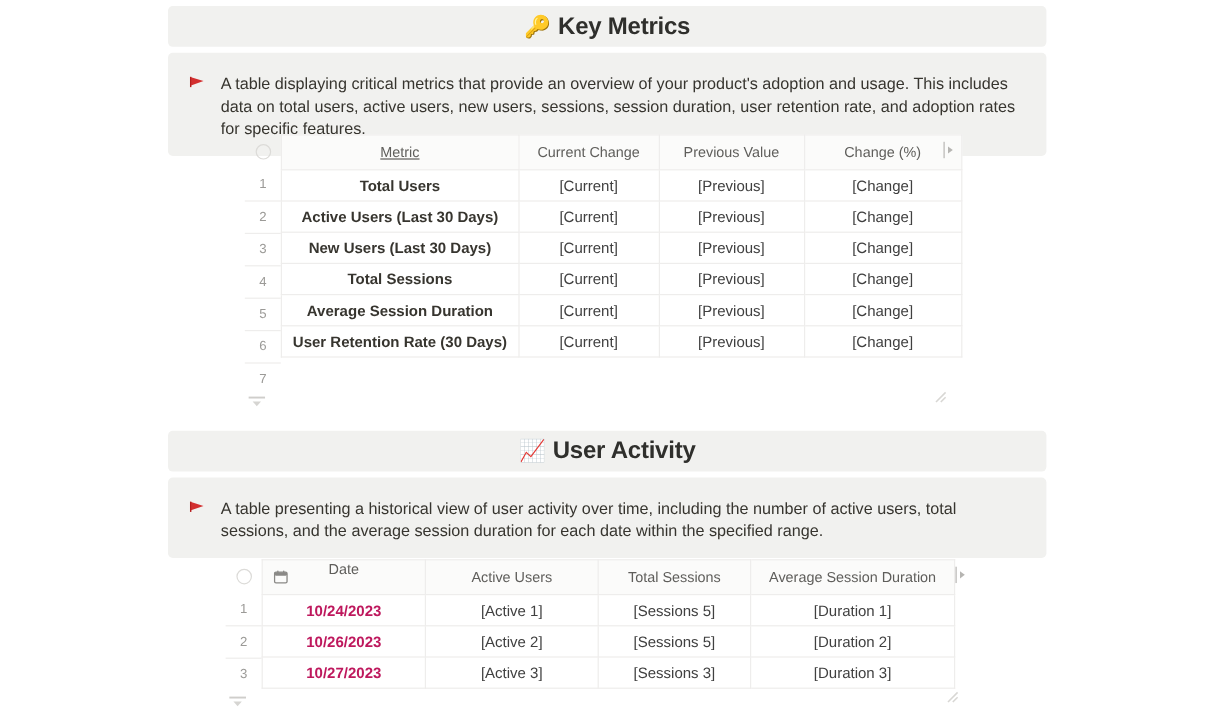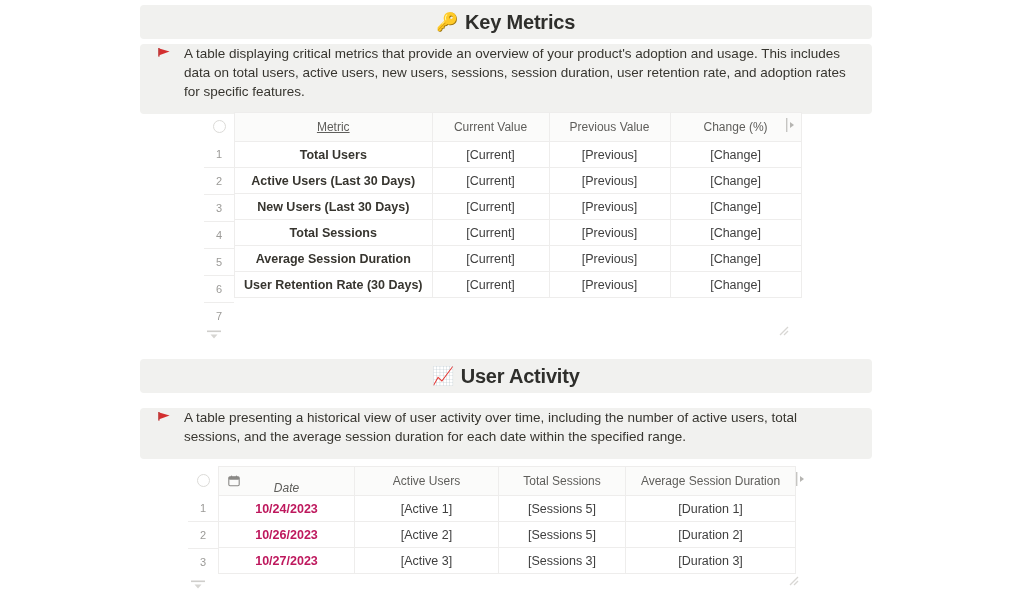--- a/index.html
+++ b/index.html
@@ -53,21 +53,21 @@
   }
 
   
   .callout-block {
     position: absolute;
     left: 140px;
     width: 732px;
     background: #f1f1ef;
     border-radius: 4px;
     box-sizing: border-box;
-    padding: 0 16px 13px 16px;
+    padding: 16px 16px 13px 16px;
     display: flex;
     align-items: flex-start;
     gap: 12px;
   }
   .callout-marker {
     flex: 0 0 auto;
     width: 16px;
     margin-top: 3px;
     text-align: center;
     line-height: 1;
@@ -162,26 +162,25 @@
   td.cell-date {
     font-weight: 600;
     color: #be185d;
   }
   td.cell-placeholder {
     color: #404040;
   }
 
   .th-with-icon {
     display: flex;
-    align-items: flex-end;
+    align-items: flex-start;
     justify-content: center;
     gap: 0;
     position: relative;
     height: 100%;
-    font-style: italic;
   }
   .th-cal-icon {
     position: absolute;
     left: 0px;
     top: 50%;
     transform: translateY(-50%);
     width: 12px;
     height: 12px;
     color: #8a8986;
   }
@@ -258,21 +257,21 @@
       <table class="db-table">
         <colgroup>
           <col style="width:176px;">
           <col style="width:117px;">
           <col style="width:121px;">
           <col style="width:131px;">
         </colgroup>
         <thead>
           <tr>
             <th class="th-left">Metric</th>
-            <th>Current Value</th>
+            <th>Current Change</th>
             <th>Previous Value</th>
             <th>Change (%)</th>
           </tr>
         </thead>
         <tbody>
           <tr>
             <td class="cell-title">Total Users</td>
             <td class="cell-placeholder">[Current]</td>
             <td class="cell-placeholder">[Previous]</td>
             <td class="cell-placeholder">[Change]</td>
@@ -333,21 +332,21 @@
     </div>
   </div>
 
   <div class="heading-block" style="top:359px;">
     <div class="heading-inner">
       <span class="heading-emoji">📈</span>
       <span>User Activity</span>
     </div>
   </div>
 
-  <div class="callout-block" style="top:408px;">
+  <div class="callout-block" style="top:398px;">
     <div class="callout-marker">
       <svg width="13" height="11" viewBox="0 0 13 11" aria-hidden="true">
         <path d="M1.2 1.4 L11.6 4.6 L1.2 8.2 Z" fill="#d32f2f"></path>
         <rect x="0.3" y="1.0" width="1.2" height="8.6" fill="#b71c1c"></rect>
       </svg>
     </div>
     <div class="callout-text">A table presenting a historical view of user activity over time, including the number of active users, total sessions, and the average session duration for each date within the specified range.</div>
   </div>
 
   <div class="db-wrap" style="top:466px; left:188px;">

